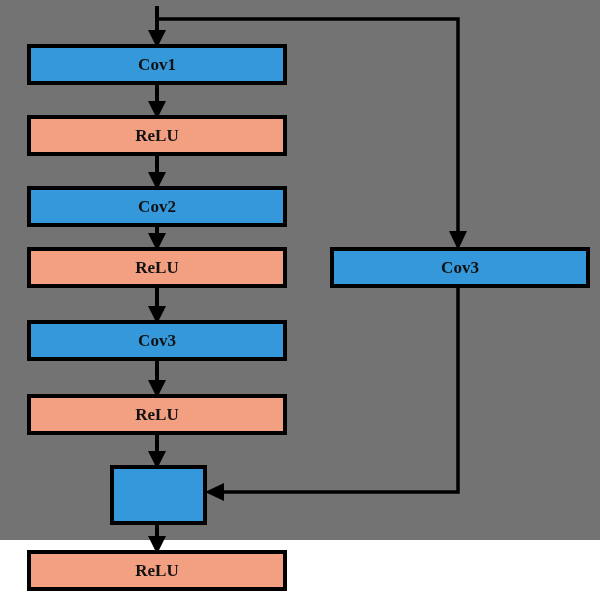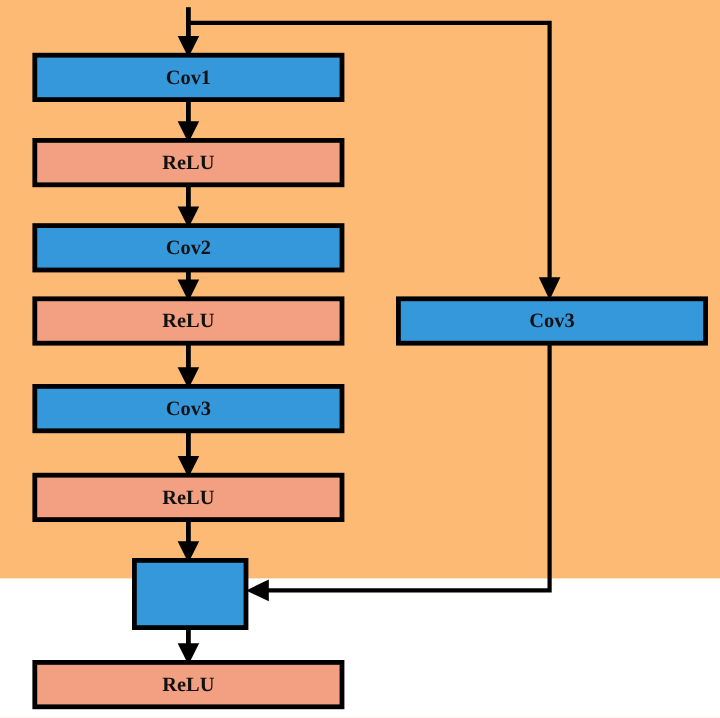--- a/index.html
+++ b/index.html
@@ -9,22 +9,22 @@
   }
   body {
     width: 600px;
     height: 598px;
     overflow: hidden;
     font-family: "Liberation Serif", "DejaVu Serif", serif;
   }
   #diagram-root {
     position: relative;
     width: 600px;
-    height: 482px;
-    background: #fdba74;
+    height: 540px;
+    background: #737373;
     text-align: right;
   }
   svg.diagram {
     display: block;
     width: 600px;
     height: 598px;
   }
   .node-rect {
     stroke: #000000;
     stroke-width: 4;

